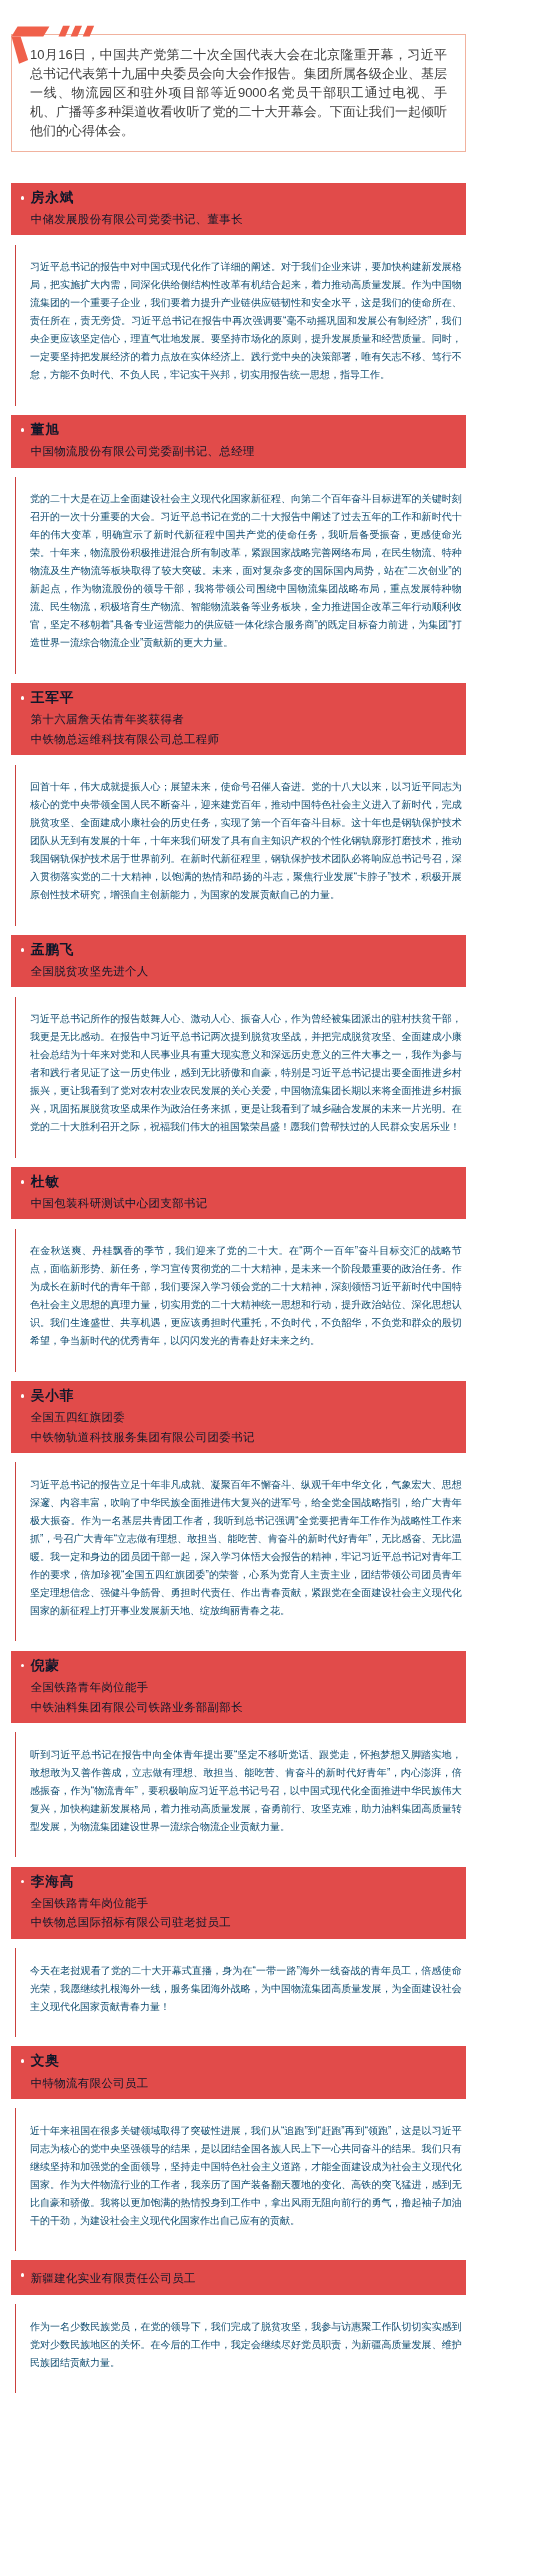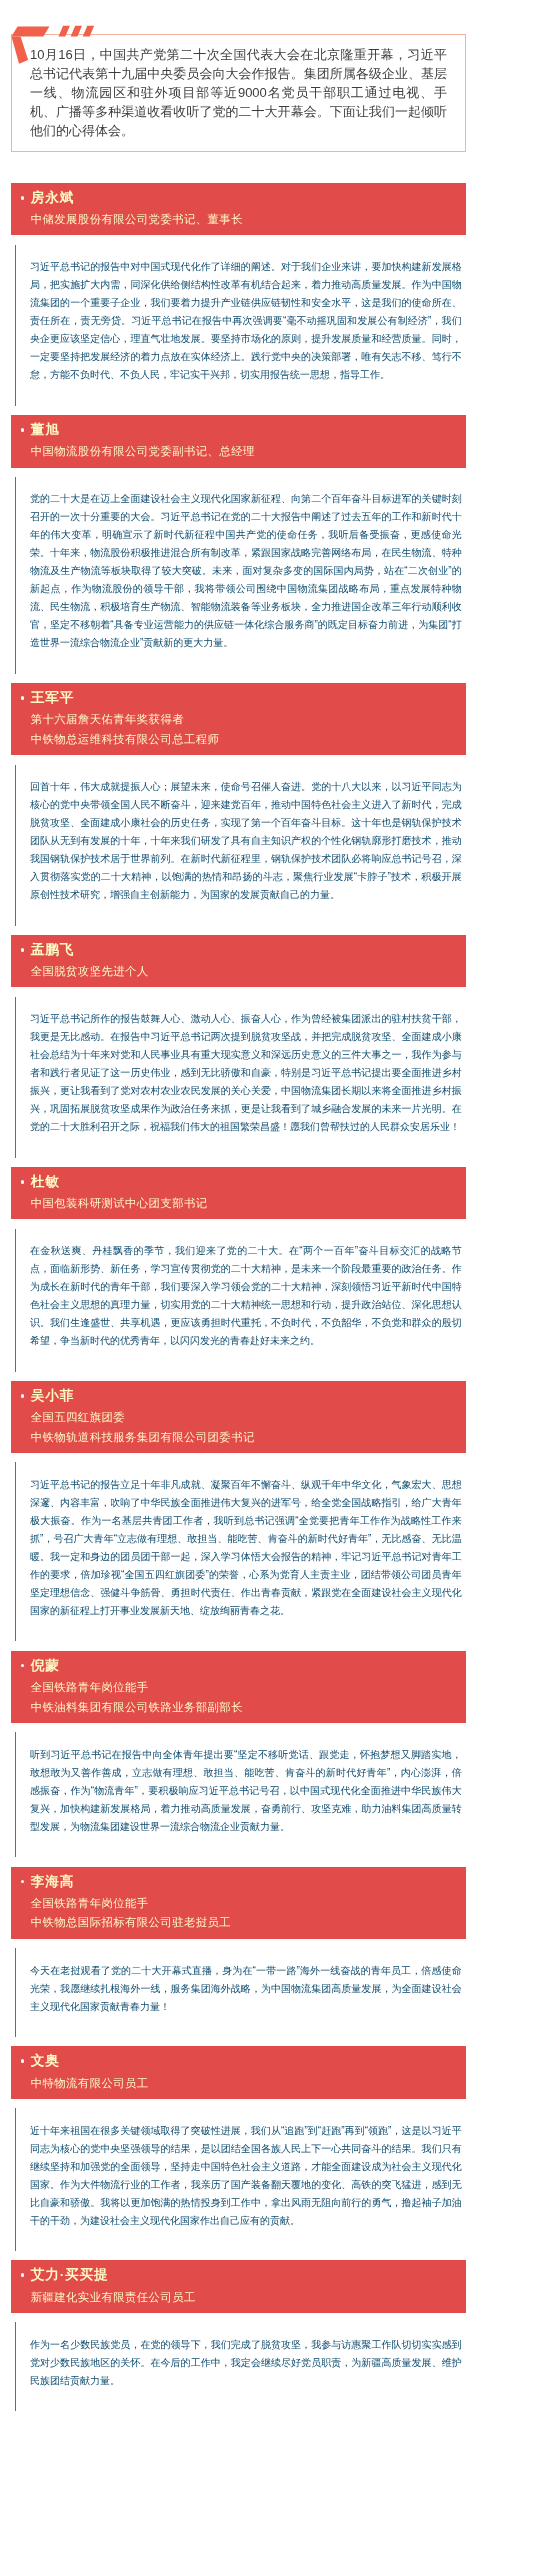--- a/index.html
+++ b/index.html
@@ -7,21 +7,21 @@
   .page { width:477px; background:#ffffff; }
 
   
   .intro-wrap { position:relative; margin:34px 10.7px 0 10.7px; }
   .corner-deco { position:absolute; top:-12.2px; left:-5.3px; width:107px; height:44px; pointer-events:none; }
   .intro-box { border:1.5px solid #f1b29e; background:#ffffff; padding:10px 18.3px 11.4px 18.3px; }
   .intro-text { margin:0; font-size:13px; line-height:19px; color:#3d3d3d; text-align:justify; }
 
   
   .sections { margin-top:30.5px; }
-  .bar { background:#e14b4a; color:#fef9c3; margin:0 10.7px; padding:6.1px 12.2px 8.4px 20px; position:relative; }
+  .bar { background:#e14b4a; color:#0f172a; margin:0 10.7px; padding:6.1px 12.2px 8.4px 20px; position:relative; }
   .bullet { position:absolute; left:10px; top:13px; width:3.8px; height:3.8px; border-radius:50%; background:#ffffff; }
   .bar-name { font-size:13.7px; font-weight:bold; line-height:18.3px; letter-spacing:0.8px; }
   .bar-title { font-size:11.4px; font-weight:normal; line-height:16px; margin-top:3.8px; letter-spacing:0.4px; }
 
   .quote { margin:9.2px 9.2px 9.2px 15.3px; border-left:1.5px solid #cb413e; padding:13.7px 6.1px 21.4px 13.7px; }
   .quote-text { margin:0; font-size:10px; line-height:18px; color:#0c4a6e; text-align:justify; }
 </style>
 </head>
 <body>
 
@@ -158,21 +158,20 @@
           </div>
     </div>
     <div class="quote">
       <p class="quote-text">近十年来祖国在很多关键领域取得了突破性进展，我们从“追跑”到“赶跑”再到“领跑”，这是以习近平同志为核心的党中央坚强领导的结果，是以团结全国各族人民上下一心共同奋斗的结果。我们只有继续坚持和加强党的全面领导，坚持走中国特色社会主义道路，才能全面建设成为社会主义现代化国家。作为大件物流行业的工作者，我亲历了国产装备翻天覆地的变化、高铁的突飞猛进，感到无比自豪和骄傲。我将以更加饱满的热情投身到工作中，拿出风雨无阻向前行的勇气，撸起袖子加油干的干劲，为建设社会主义现代化国家作出自己应有的贡献。</p>
     </div>
   </section>
 
   <section>
     <div class="bar">
       <span class="bullet"></span>
-      <div class="bar-name">艾力·买买提</div>
       <div>
             <div class="bar-title">新疆建化实业有限责任公司员工</div>
           </div>
     </div>
     <div class="quote">
       <p class="quote-text">作为一名少数民族党员，在党的领导下，我们完成了脱贫攻坚，我参与访惠聚工作队切切实实感到党对少数民族地区的关怀。在今后的工作中，我定会继续尽好党员职责，为新疆高质量发展、维护民族团结贡献力量。</p>
     </div>
   </section>
 </div>
 

